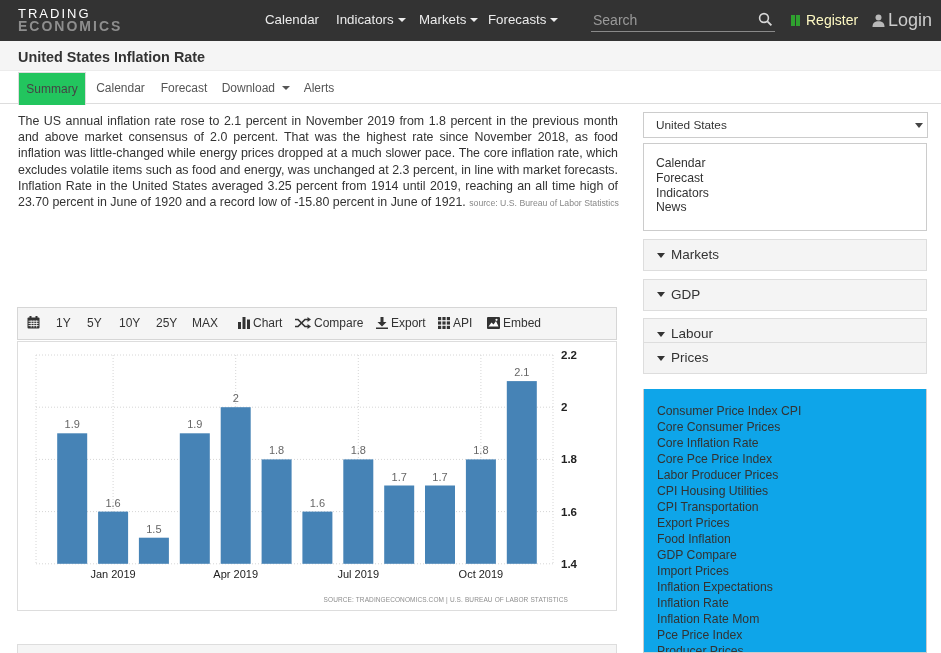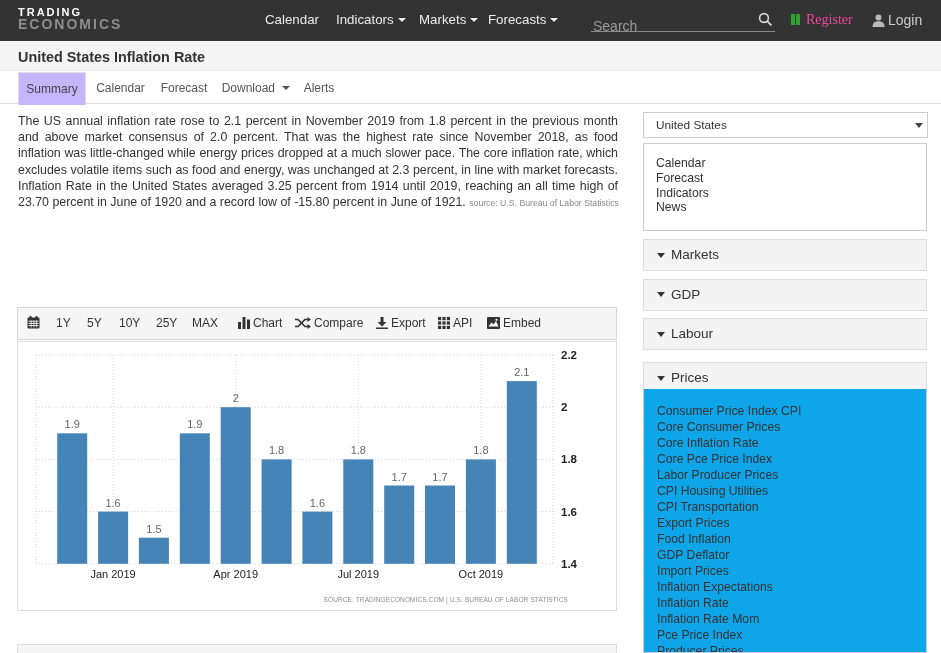--- a/index.html
+++ b/index.html
@@ -3,44 +3,44 @@
 <meta charset="utf-8">
 <style>
 * { margin:0; padding:0; box-sizing:border-box; }
 html,body { width:941px; height:653px; overflow:hidden; background:#fff;
   font-family:"Liberation Sans", sans-serif; }
 #page { position:relative; width:941px; height:653px; }
 
 
 #topbar { position:absolute; left:0; top:0; width:941px; height:40.5px; background:#333333; }
 #logo { position:absolute; left:18px; top:7px; line-height:1; }
-#logo .l1 { display:block; color:#fff; font-weight:bold; font-size:11px; letter-spacing:2px; }
+#logo .l1 { display:block; color:#fff; font-weight:normal; font-size:13px; letter-spacing:2px; }
 #logo .l2 { display:block; color:#8e8e8e; font-weight:bold; font-size:14px; letter-spacing:2px; margin-top:-1px; }
 .navitem { position:absolute; top:0; height:40px; line-height:40px; color:#ececec; font-size:13.3px; }
 .caret-w { display:inline-block; width:0; height:0; border-left:4px solid transparent;
   border-right:4px solid transparent; border-top:4px solid #ececec; margin-left:4px; vertical-align:middle; }
 #searchwrap { position:absolute; left:591px; top:8px; width:184px; height:24px;
   border-bottom:1px solid #8a8a8a; }
-#searchwrap .ph { position:absolute; left:2px; top:4px; color:#9a9a9a; font-size:14px;margin-top:6px; }
+#searchwrap .ph { position:absolute; left:2px; top:4px; color:#9a9a9a; font-size:14px; }
 #searchwrap svg { position:absolute; right:2px; top:4px; }
-#register { position:absolute; left:791px; top:0; height:32px; line-height:40px; color:#ec4899; font-size:14px;font-family:Liberation Serif, serif; }
+#register { position:absolute; left:791px; top:0; height:32px; line-height:40px; color:#fef9c3; font-size:14px; }
 #register .ricon { display:inline-block; width:11px; height:11px; margin-right:4px; position:relative; top:1px; }
 #register .ricon i { display:inline-block; width:4px; height:11px; background:#2fa12f; margin-right:1px; }
-#login { position:absolute; left:872px; top:0; height:40px; line-height:40px; color:#cccccc; font-size:14px; }
+#login { position:absolute; left:872px; top:0; height:40px; line-height:40px; color:#cccccc; font-size:18px; }
 
 
 #titlebar { position:absolute; left:0; top:40.5px; width:941px; height:30px; background:#f5f5f5;
   border-bottom:1px solid #ececec; }
 #titlebar h1 { position:absolute; left:18px; top:8px; font-size:14.4px; font-weight:bold; color:#333; }
 
 
 #tabs { position:absolute; left:0; top:70.5px; width:941px; height:33px; }
 #tabs .bline { position:absolute; left:0; bottom:0; width:941px; border-bottom:1px solid #ddd; }
 .tab { position:absolute; top:1px; height:32px; line-height:32px; font-size:12px; color:#555; text-align:center; }
-.tab.active { background:#c4b5fd; border:1px solid #ddd; border-bottom:none; color:#444; height:33px; z-index:2; }
+.tab.active { background:#22c55e; border:1px solid #ddd; border-bottom:none; color:#444; height:33px; z-index:2; }
 .caret-d { display:inline-block; width:0; height:0; border-left:4px solid transparent;
   border-right:4px solid transparent; border-top:4px solid #555; margin-left:4px; vertical-align:middle; }
 
 
 #desc { position:absolute; left:18px; top:113px; width:600px; font-size:12.4px; line-height:16.2px;
   color:#333; }
 #desc .jl { text-align:justify; text-align-last:justify; }
 #desc .src { font-size:8.7px; color:#888; }
 
 
@@ -241,32 +241,32 @@
     <div id="ddl">United States<span class="arr"></span></div>
     <div id="linkbox">
       <a>Calendar</a>
         <a>Forecast</a>
         <a>Indicators</a>
         <a>News</a>
     </div>
     <div class="panel" style="top:135px;"><span class="pcaret"></span>Markets</div>
     <div class="panel" style="top:174.5px;"><span class="pcaret"></span>GDP</div>
     <div class="panel" style="top:214px;"><span class="pcaret"></span>Labour</div>
-    <div class="panel" style="top:238px;margin-top:20px;"><span class="pcaret"></span>Prices</div>
+    <div class="panel" style="top:238px;"><span class="pcaret"></span>Prices</div>
     <div id="priceslist">
       <a>Consumer Price Index CPI</a>
       <a>Core Consumer Prices</a>
       <a>Core Inflation Rate</a>
       <a>Core Pce Price Index</a>
       <a>Labor Producer Prices</a>
       <a>CPI Housing Utilities</a>
       <a>CPI Transportation</a>
       <a>Export Prices</a>
       <a>Food Inflation</a>
-      <a>GDP Deflator</a>
+      <a>GDP Compare</a>
       <a>Import Prices</a>
       <a>Inflation Expectations</a>
       <a>Inflation Rate</a>
       <a>Inflation Rate Mom</a>
       <a>Pce Price Index</a>
       <a>Producer Prices</a>
     </div>
   </div>
 
 </div>

